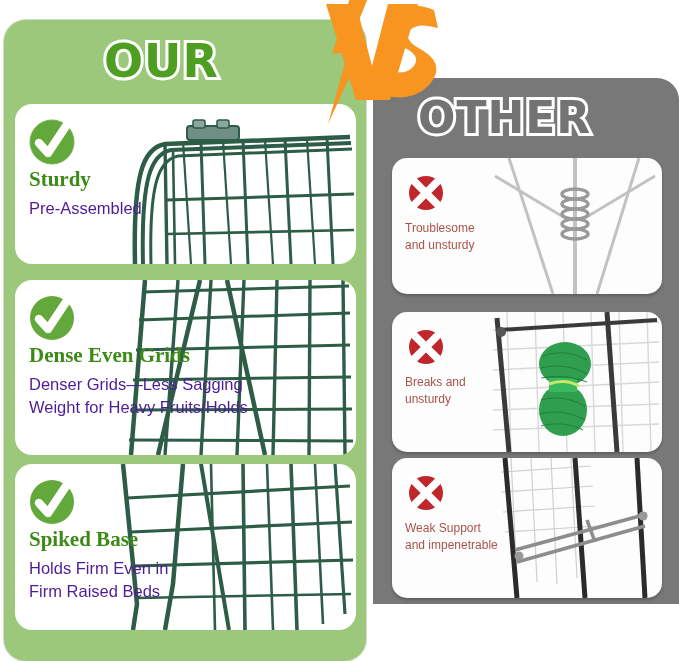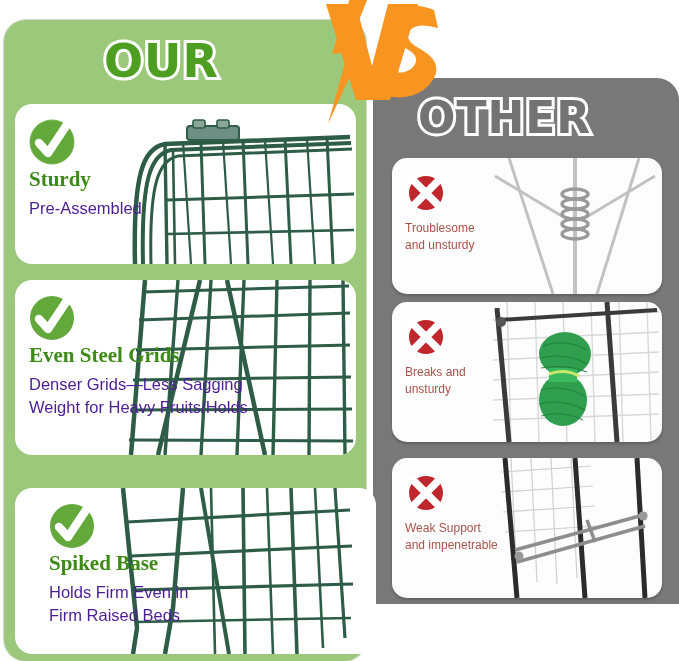--- a/index.html
+++ b/index.html
@@ -79,21 +79,21 @@
     position: absolute;
     left: 15px;
     top: 0;
     width: 341px;
     background: #ffffff;
     border-radius: 17px;
     overflow: hidden;
   }
   .card-our-1 { top: 104px;  height: 160px; }
   .card-our-2 { top: 280px;  height: 175px; }
-  .card-our-3 { top: 488px;  height: 166px; padding-left: 20px; }
+  .card-our-3 { top: 464px;  height: 166px; }
 
   .our-photo {
     position: absolute;
     inset: 0;
     overflow: hidden;
   }
   .our-photo svg { position: absolute; }
 
   .our-body {
     position: relative;
@@ -128,21 +128,21 @@
   .card-other {
     position: absolute;
     left: 392px;
     width: 270px;
     background: #fdfdfd;
     border-radius: 15px;
     overflow: hidden;
     box-shadow: 0 2px 3px rgba(0,0,0,0.22);
   }
   .card-other-1 { top: 158px; height: 136px; }
-  .card-other-2 { top: 302px; height: 140px; }
+  .card-other-2 { top: 312px; height: 140px; }
   .card-other-3 { top: 458px; height: 140px; }
 
   .other-photo {
     position: absolute;
     right: 0;
     top: 0;
     bottom: 0;
     width: 175px;
     overflow: hidden;
   }
@@ -239,21 +239,21 @@
         </g>
       </svg>
     </div>
     <div class="our-body">
       <span class="ck">
         <svg width="52" height="52" viewBox="0 0 52 52">
           <circle cx="25" cy="28" r="22" fill="#63a83b"></circle>
           <path d="M12 29 L21 39 L45 3" stroke="#ffffff" stroke-width="8.5" fill="none" stroke-linecap="round" stroke-linejoin="round"></path>
         </svg>
       </span>
-      <div class="our-title">Even Steel Grids</div>
+      <div class="our-title">Dense Even Grids</div>
       <div class="our-line">Denser Grids—Less Sagging</div>
       <div class="our-line">Weight for Heavy Fruits/Holds</div>
     </div>
   </div>
 
   <div class="card-our card-our-3">
     <div class="our-photo">
       <svg width="341" height="166" viewBox="0 0 341 166">
         <g stroke="#2d5d46" fill="none" stroke-width="3.2">
           <path d="M108 0 L122 140 L118 166" stroke-width="4.5"></path>

